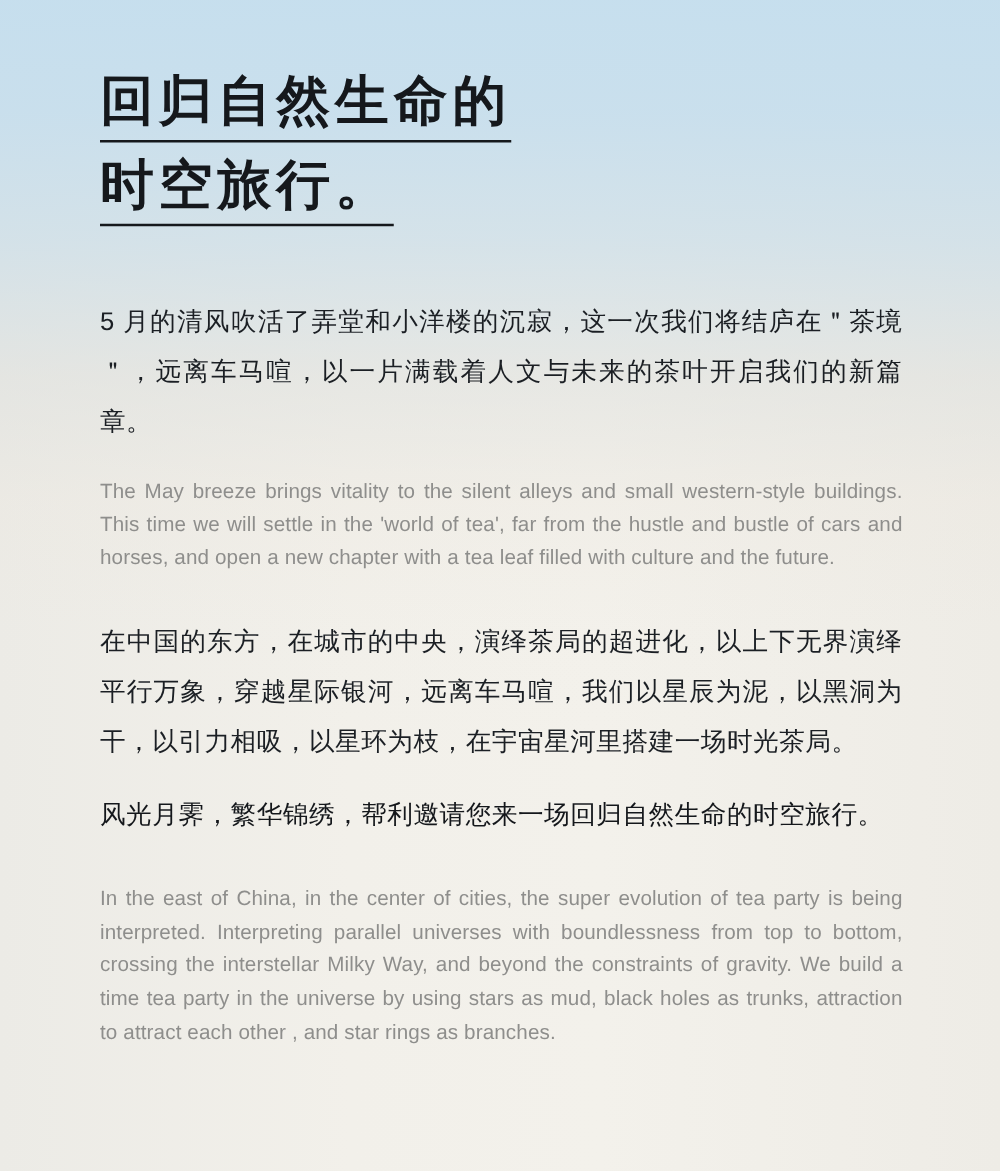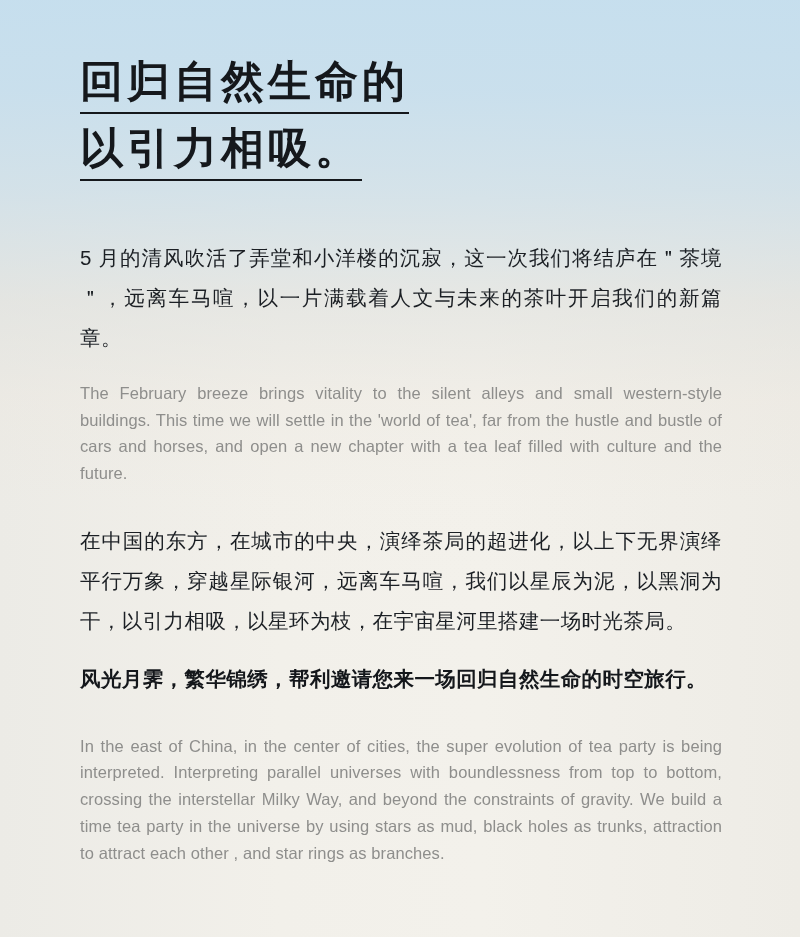--- a/index.html
+++ b/index.html
@@ -63,21 +63,21 @@
   .p-cn {
     font-size: 20.5px;
     line-height: 1.95;
     color: #1b1f24;
     letter-spacing: 0.4px;
     margin: 0;
     text-align: justify;
     text-justify: inter-character;
   }
   .p-cn-bold {
-    font-weight: 700;
+    font-weight: 400;
     color: #14171b;
   }
   .p-en {
     font-size: 16.5px;
     line-height: 1.62;
     color: #8e8e8c;
     letter-spacing: 0.1px;
     margin: 0;
     text-align: justify;
   }
@@ -89,30 +89,30 @@
   .gap-4 { height: 34px; }
 </style>
 </head>
 <body>
 
 <div class="page">
   <div class="content">
 
     <h1 class="headline">
       <span class="headline-line">回归自然生命的</span>
-      <span class="headline-line">以引力相吸。</span>
+      <span class="headline-line">时空旅行。</span>
     </h1>
 
     <div class="gap-head"></div>
 
     <p class="p-cn">5 月的清风吹活了弄堂和小洋楼的沉寂，这一次我们将结庐在＂茶境＂，远离车马喧，以一片满载着人文与未来的茶叶开启我们的新篇章。</p>
 
     <div class="gap-1"></div>
 
-    <p class="p-en">The February breeze brings vitality to the silent alleys and small western-style buildings. This time we will settle in the 'world of tea', far from the hustle and bustle of cars and horses, and open a new chapter with a tea leaf filled with culture and the future.</p>
+    <p class="p-en">The May breeze brings vitality to the silent alleys and small western-style buildings. This time we will settle in the 'world of tea', far from the hustle and bustle of cars and horses, and open a new chapter with a tea leaf filled with culture and the future.</p>
 
     <div class="gap-2"></div>
 
     <p class="p-cn">在中国的东方，在城市的中央，演绎茶局的超进化，以上下无界演绎平行万象，穿越星际银河，远离车马喧，我们以星辰为泥，以黑洞为干，以引力相吸，以星环为枝，在宇宙星河里搭建一场时光茶局。</p>
 
     <div class="gap-3"></div>
 
     <p class="p-cn p-cn-bold">风光月霁，繁华锦绣，帮利邀请您来一场回归自然生命的时空旅行。</p>
 
     <div class="gap-4"></div>

